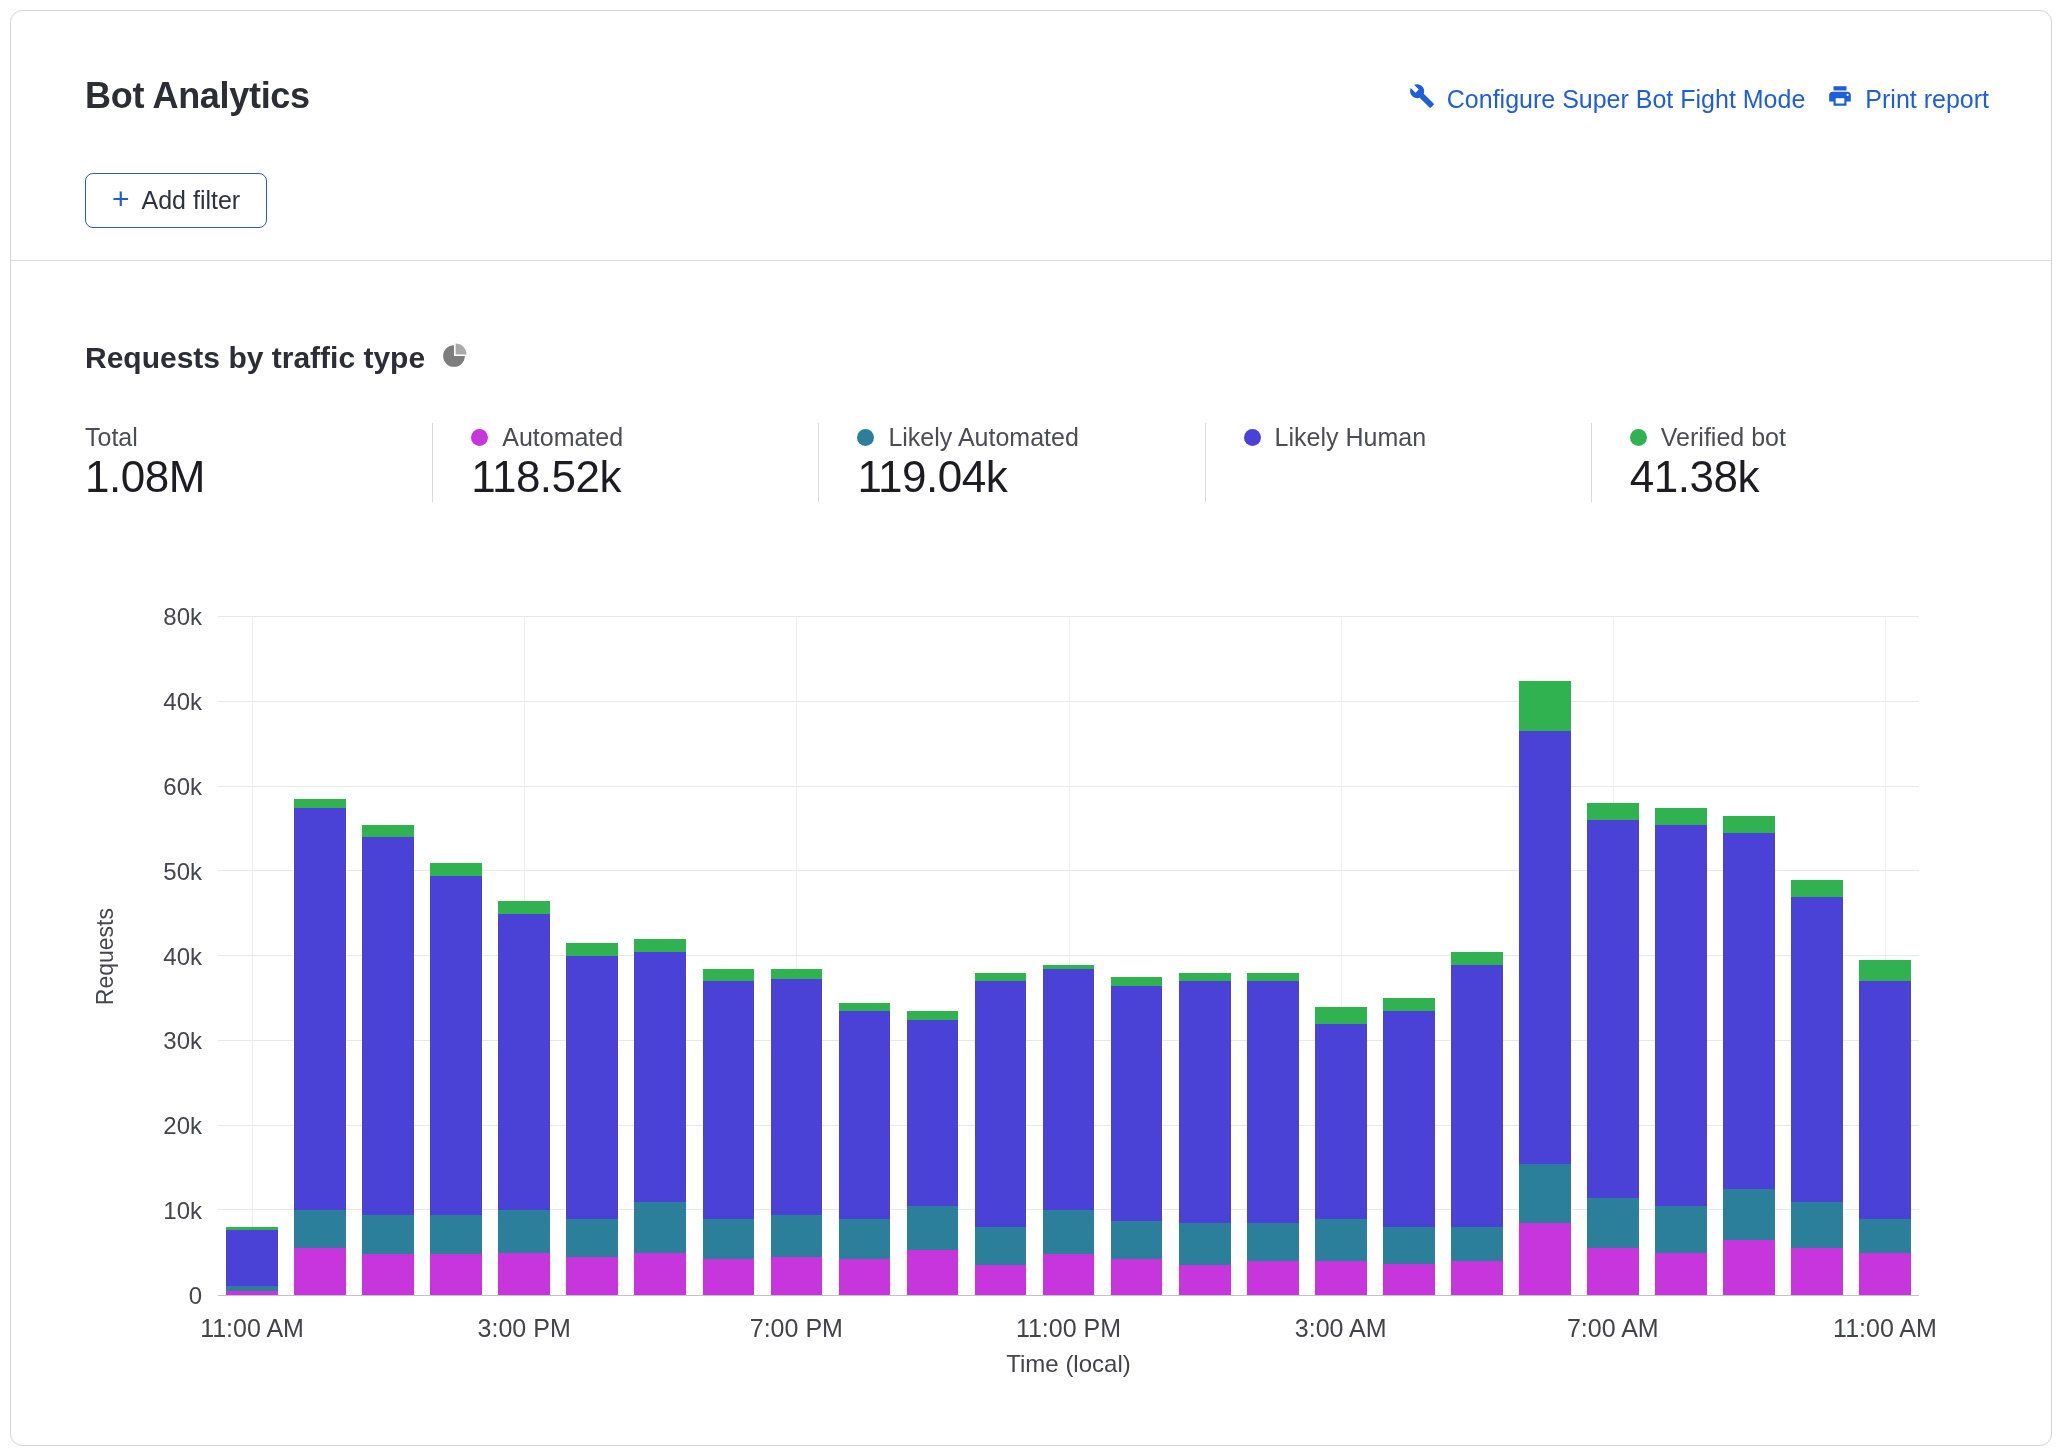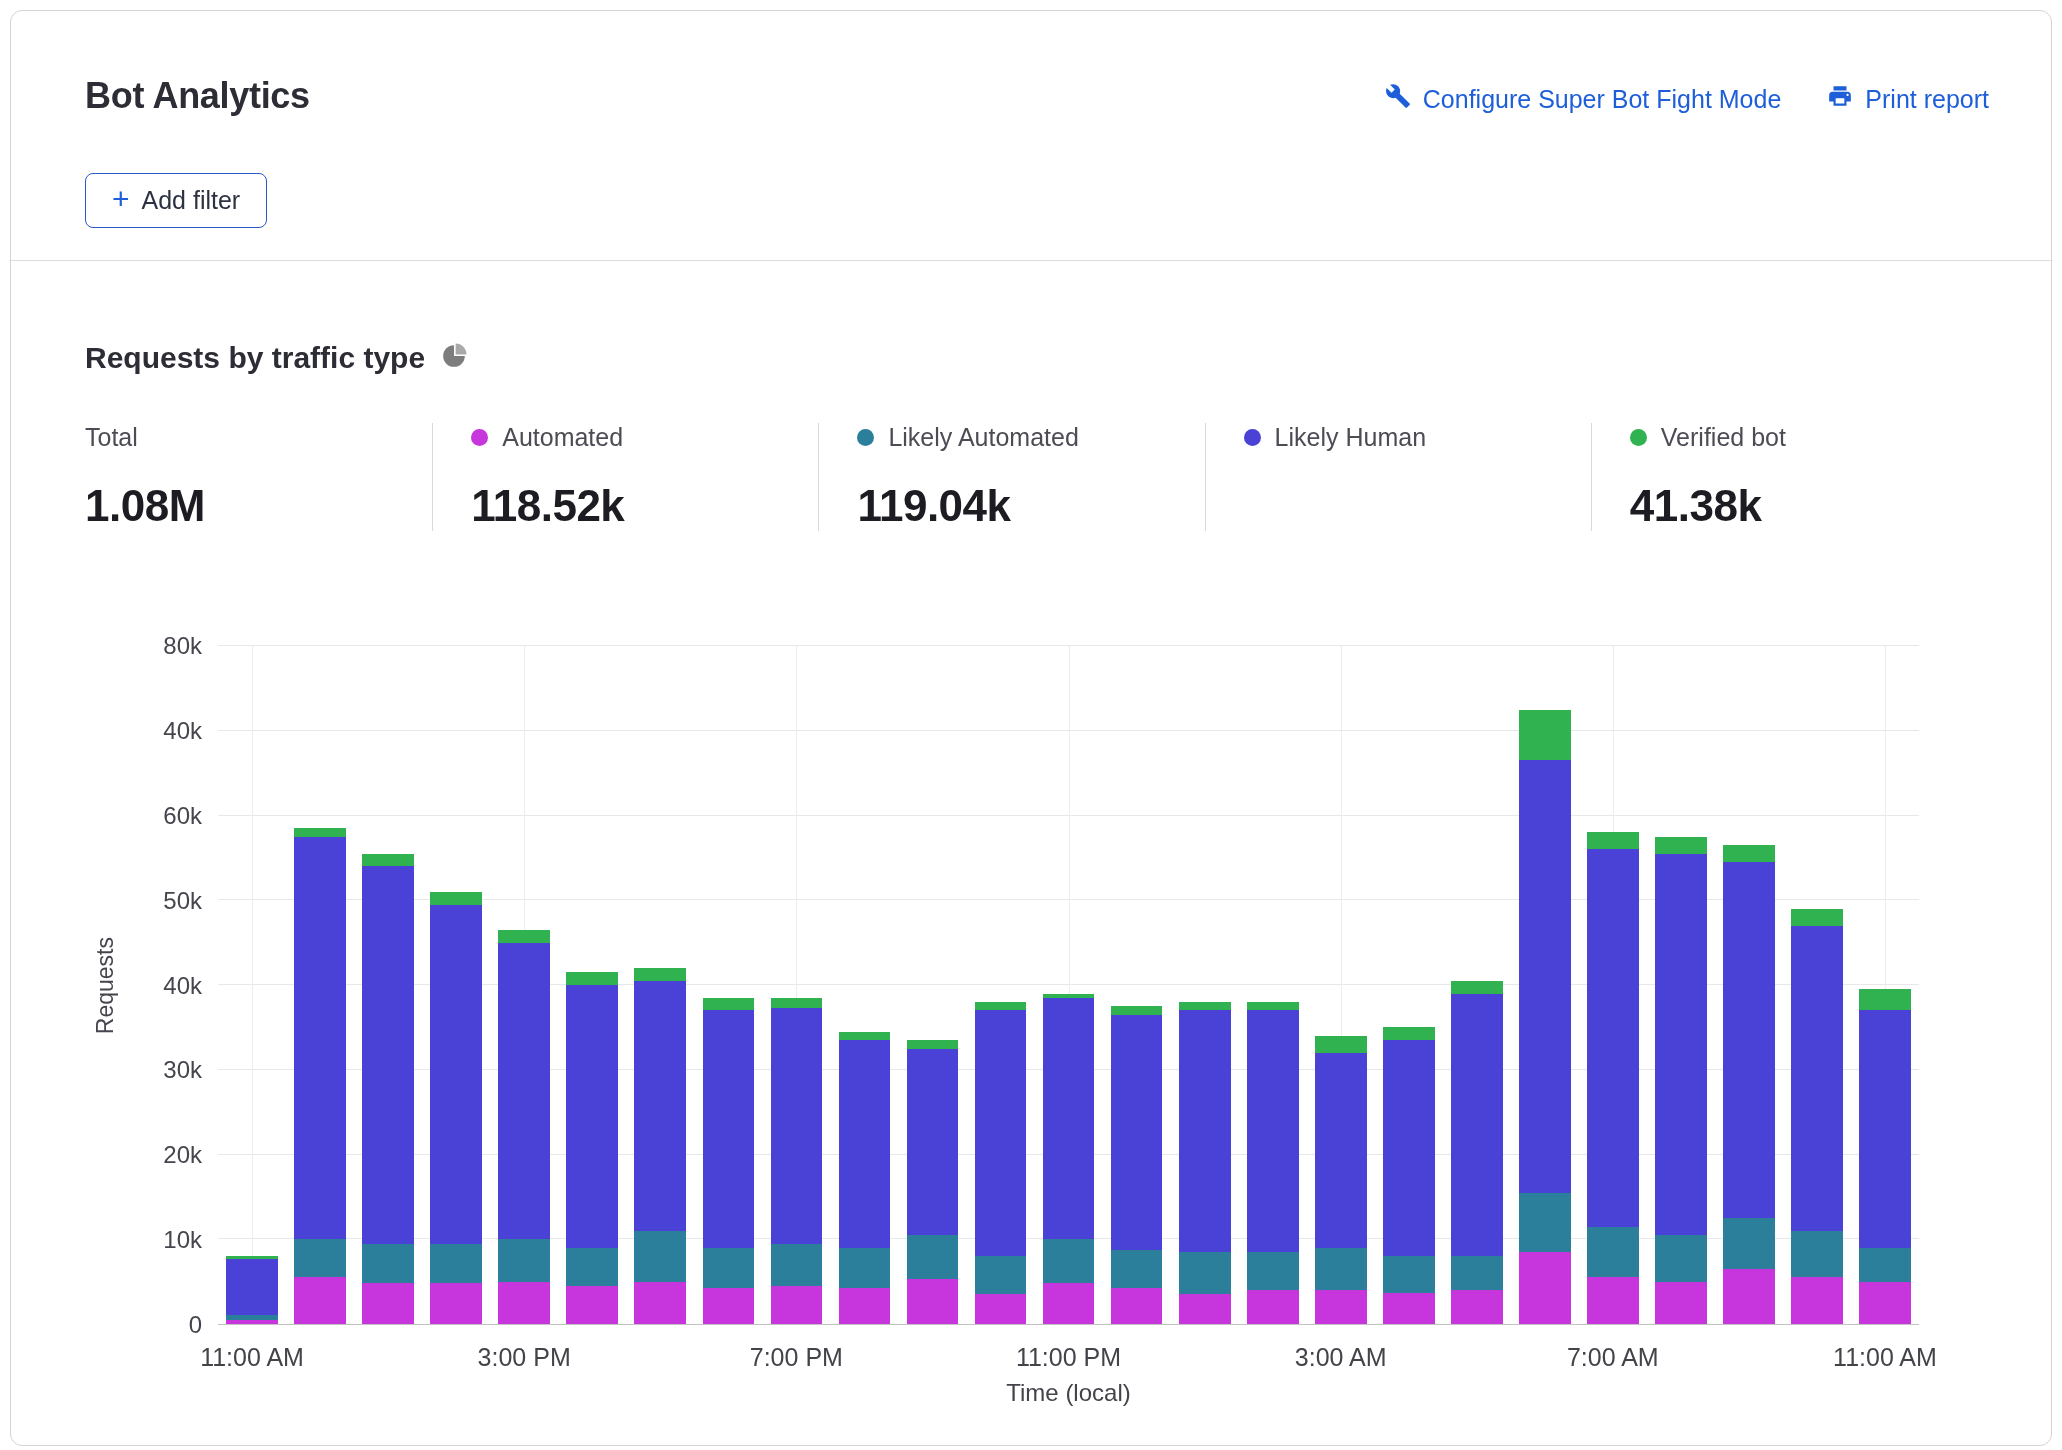--- a/index.html
+++ b/index.html
@@ -15,21 +15,21 @@
     height:1436px;
     border:1px solid #d4d4d4;
     border-radius:12px;
     background:#fff;
     overflow:hidden;
   }
   
   .hdr { padding:64px 62px 32px 74px; border-bottom:1px solid #dcdcdc; }
   .hdr-top { display:flex; justify-content:space-between; align-items:flex-start; }
   h1 { margin:0; font-size:36px; font-weight:700; color:#2d2d35; letter-spacing:-0.3px; }
-  .hdr-links { display:flex; gap:46px; align-items:center; padding-top:8px;text-align:right; }
+  .hdr-links { display:flex; gap:22px; align-items:center; padding-top:8px;text-align:right; }
   .link { display:flex; gap:12px; align-items:center; color:#1e5fd9; font-size:25px; cursor:pointer; text-decoration:none; }
   .link svg { flex:0 0 auto; }
   .hdr-bottom { display:flex; justify-content:space-between; align-items:center; margin-top:56px; }
   .btn-add {
     display:inline-flex; align-items:center; gap:12px;
     border:1px solid #2b59c3; border-radius:8px; background:#fff;
     padding:12px 26px; font-family:inherit;
     font-size:25px; color:#2c3242; cursor:pointer;
   }
   .btn-add .plus { color:#1e5fd9; font-size:30px; line-height:1; font-weight:400; margin-top:-3px; }
@@ -42,21 +42,21 @@
   
   .section { padding:0 74px; }
   .sec-title-row { display:flex; align-items:center; gap:16px; margin-top:80px; }
   h2 { margin:0; font-size:30px; font-weight:700; color:#2d2d35; }
   
   .stats { display:flex; margin-top:48px; }
   .stat { flex:1; padding-right:16px; cursor:pointer; }
   .stat + .stat { border-left:1px solid #d9d9d9; padding-left:38px; }
   .stat-label-row { display:flex; align-items:center; gap:14px; font-size:25px; color:#4c4c55; }
   .dot { width:17px; height:17px; border-radius:50%; flex:0 0 auto; }
-  .stat-value { margin-top:29px; font-size:44px; font-weight:700; color:#1c1c22; letter-spacing:-0.5px; }
+  .stat-value { margin-top:0; font-size:44px; font-weight:400; color:#1c1c22; letter-spacing:-0.5px; }
   
   .chart-wrap { display:flex; margin-top:115px; margin-right:58px; }
   .y-title { width:40px; height:679px; display:flex; align-items:center; justify-content:center; }
   .y-title span {
     writing-mode:vertical-rl; transform:rotate(180deg);
     font-size:23px; color:#45454e;
   }
   .chart-main { flex:1; }
   .plot-row { display:flex; }
   .y-ticks { width:93px; position:relative; height:679px; }

